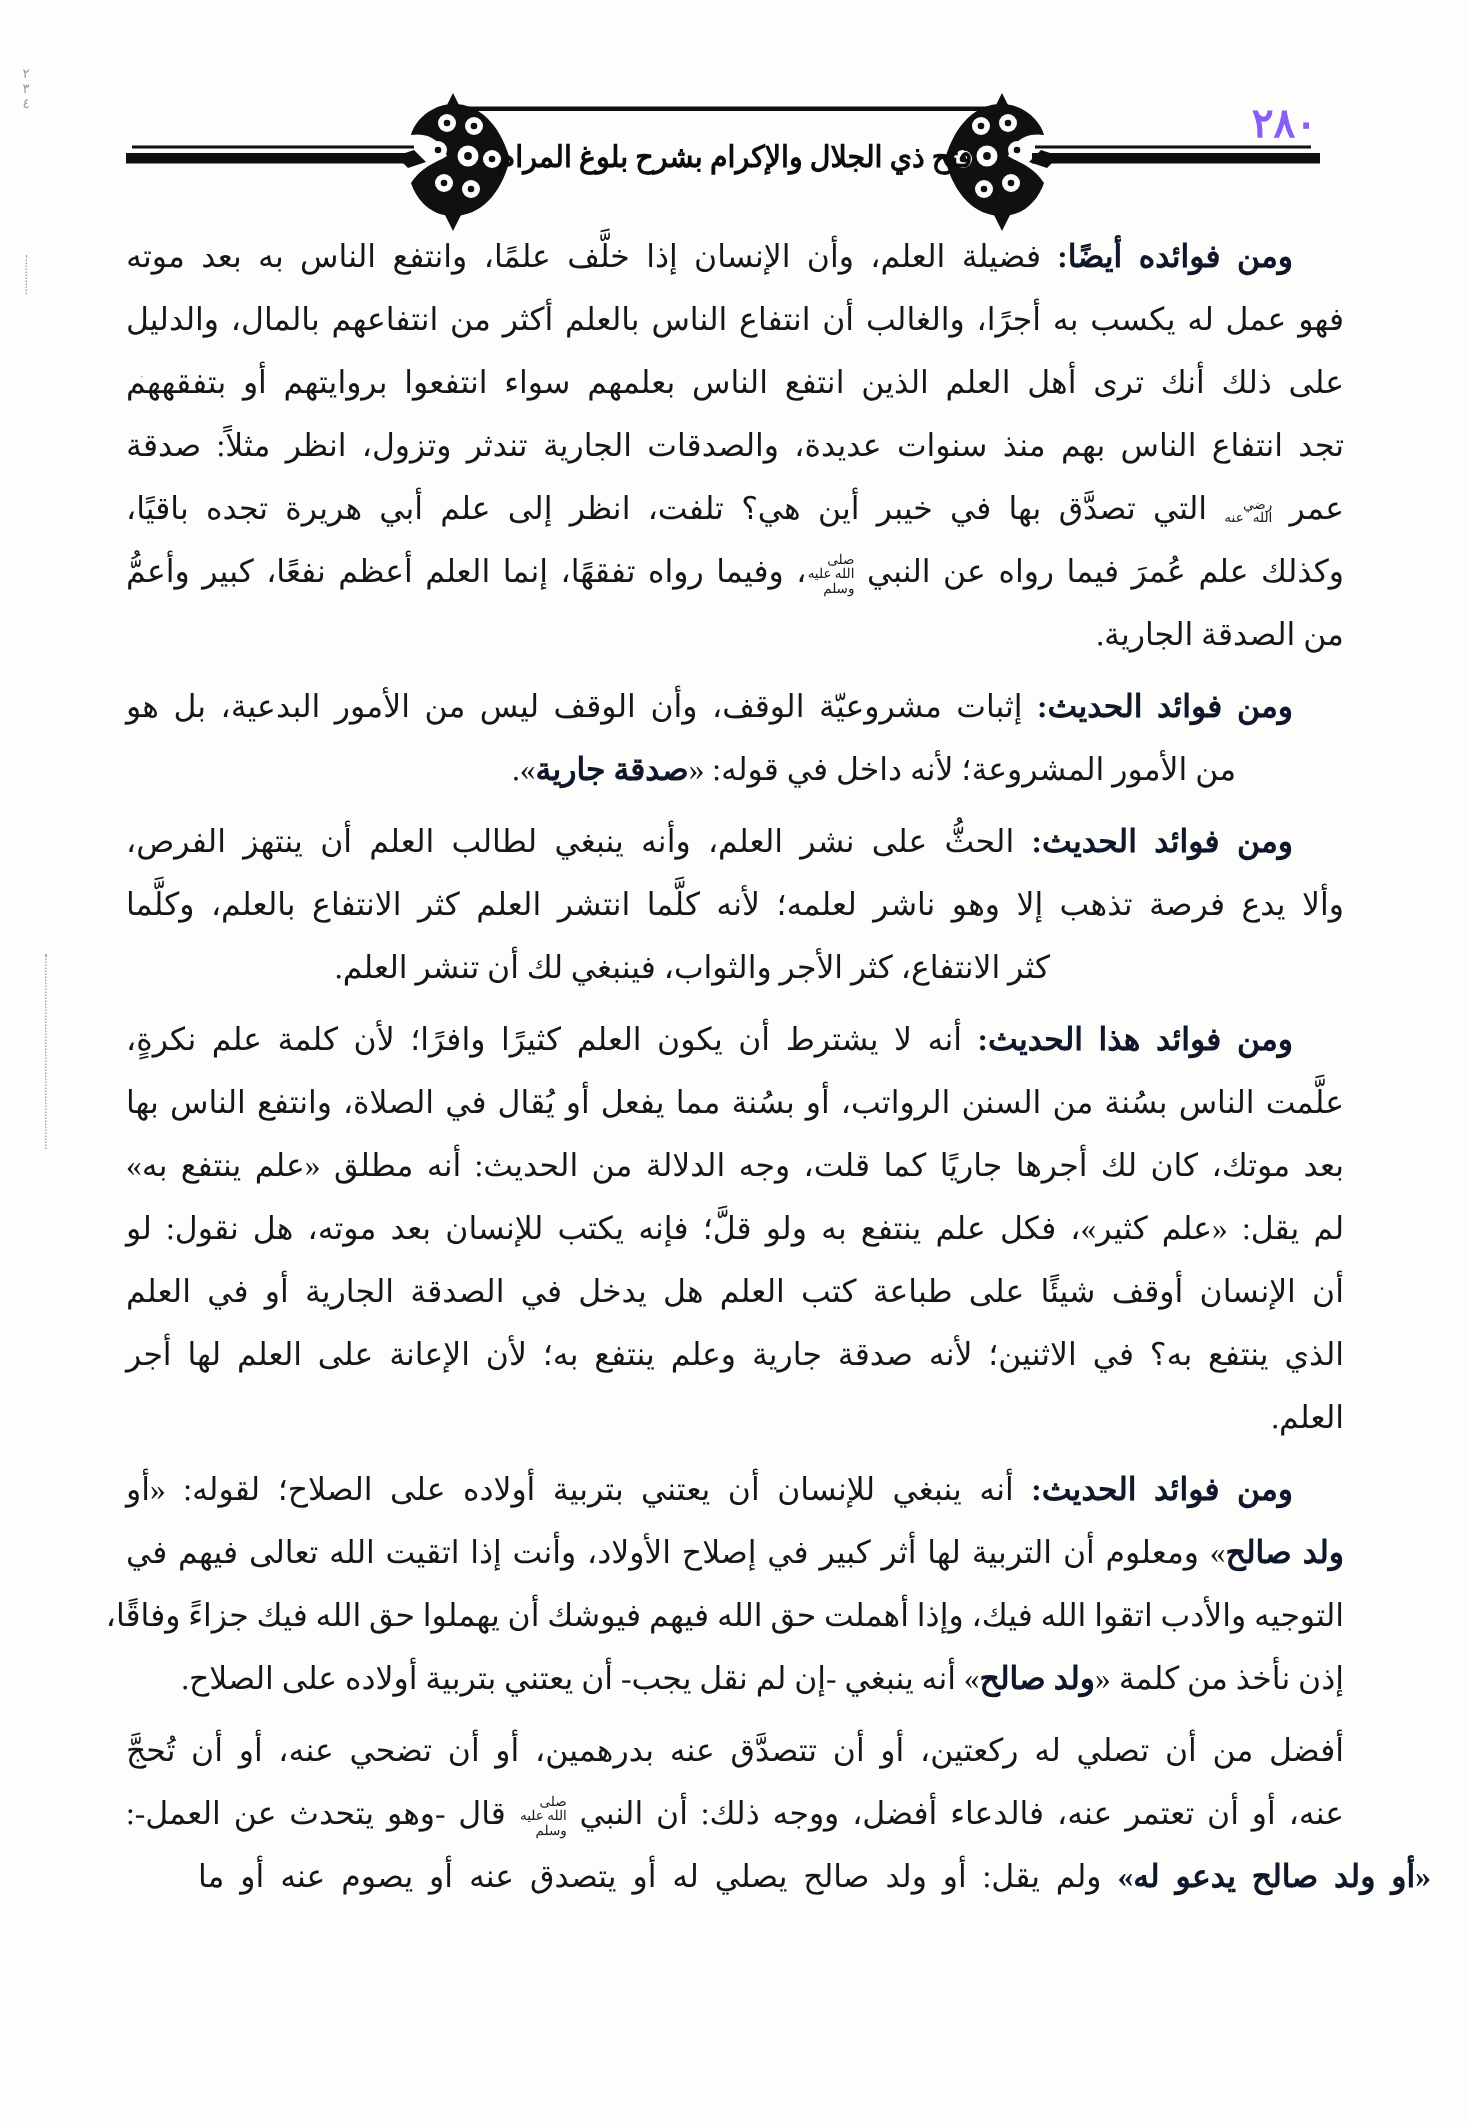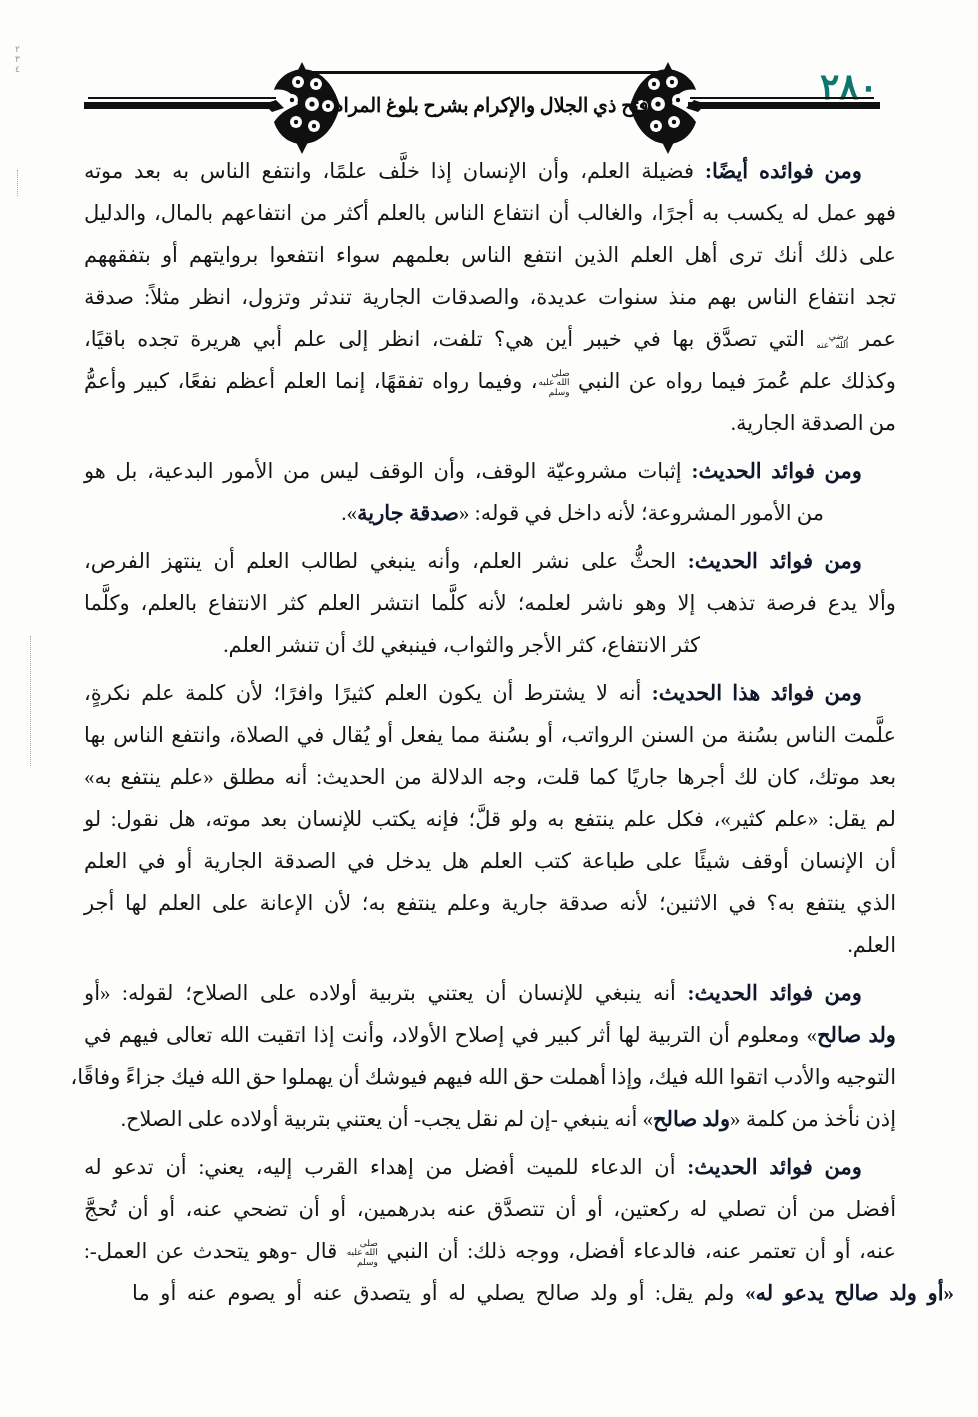--- a/index.html
+++ b/index.html
@@ -8,22 +8,22 @@
     width:978px; height:1417px;
     margin:0 auto;
     background:#fdfdfb;
     font-family:"Liberation Serif","DejaVu Serif",serif;
     color:#161616;
     overflow:hidden;
   }
   
   .hdr-num {
     position:absolute; top:66px; right:100px;
-    font-size:36px; font-weight:700; letter-spacing:2px;
-    direction:rtl; color:#0f766e;
+    font-size:27px; font-weight:700; letter-spacing:2px;
+    direction:rtl; color:#8b5cf6;
   }
   .rule { position:absolute; background:#101010; }
   .r-thin-right  { top:97px;  left:690px; width:184px; height:2px; }
   .r-thick-right { top:102px; left:688px; width:192px; height:7px; }
   .r-thin-left   { top:97px;  left:88px;  width:188px; height:2px; }
   .r-thick-left  { top:102px; left:84px;  width:194px; height:7px; }
   .top-line      { top:71px;  left:312px; width:356px; height:3px; }
   .hdr-title {
     position:absolute; top:86px; left:318px; width:344px;
     text-align:center; font-size:19px; font-weight:700;
@@ -157,21 +157,20 @@
     </div>
 
     <div class="para">
       <div class="ln j pf"><b class="bd">ومن فوائد الحديث:</b><span> أنه ينبغي للإنسان أن يعتني بتربية أولاده على الصلاح؛ لقوله: «أو</span></div>
       <div class="ln j"><b class="bd">ولد صالح</b><span>» ومعلوم أن التربية لها أثر كبير في إصلاح الأولاد، وأنت إذا اتقيت الله تعالى فيهم في</span></div>
       <div class="ln j"><span>التوجيه والأدب اتقوا الله فيك، وإذا أهملت حق الله فيهم فيوشك أن يهملوا حق الله فيك جزاءً وفاقًا،</span></div>
       <div class="ln end"><span>إذن نأخذ من كلمة «</span><b class="bd">ولد صالح</b><span>» أنه ينبغي -إن لم نقل يجب- أن يعتني بتربية أولاده على الصلاح.</span></div>
     </div>
 
     <div class="para">
-      <div class="ln j pf"><b class="bd">ومن فوائد الحديث:</b><span> أن الدعاء للميت أفضل من إهداء القرب إليه، يعني: أن تدعو له</span></div>
       <div class="ln j"><span>أفضل من أن تصلي له ركعتين، أو أن تتصدَّق عنه بدرهمين، أو أن تضحي عنه، أو أن تُحجَّ</span></div>
       <div class="ln j"><span>عنه، أو أن تعتمر عنه، فالدعاء أفضل، ووجه ذلك: أن النبي </span><span class="hon">صلى الله عليه وسلم</span><span> قال -وهو يتحدث عن العمل-:</span></div>
       <div class="ln j wide"><b class="bd">«أو ولد صالح يدعو له»</b><span> ولم يقل: أو ولد صالح يصلي له أو يتصدق عنه أو يصوم عنه أو ما</span></div>
     </div>
 
   </div>
 
   <div class="art" style="left:15px; top:44px;">٢<br>٣<br>٤</div>
   <div class="art-line" style="left:17px; top:170px; height:26px;"></div>
   <div class="art-line" style="left:30px; top:636px; height:130px;"></div>

